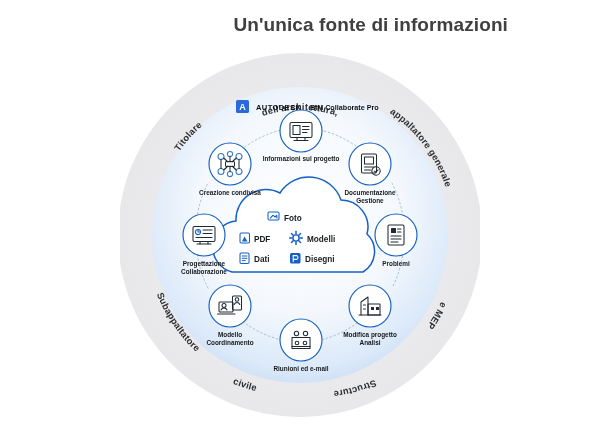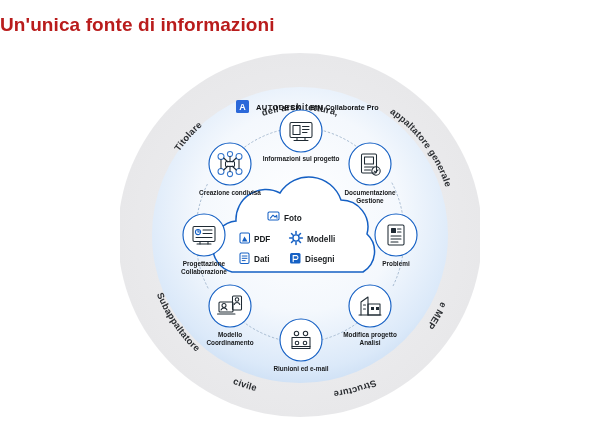--- a/index.html
+++ b/index.html
@@ -6,24 +6,24 @@
   body{
     width:600px;height:438px;
     background:#ffffff;
     font-family:"Liberation Sans", sans-serif;
     overflow:hidden;
     position:relative;
   }
   #title{
     position:absolute;
     top:14px;left:0;width:508px;
-    text-align:left;
+    text-align:right;
     font-size:19px;
     font-weight:bold;
-    color:#b91c1c;
+    color:#404040;
     letter-spacing:.1px;
   }
   #stage{
     position:absolute;
     left:120px;top:50px;
     width:360px;height:370px;
   }
   svg{display:block;}
   .curvedtxt{
     font-family:"Liberation Sans", sans-serif;

